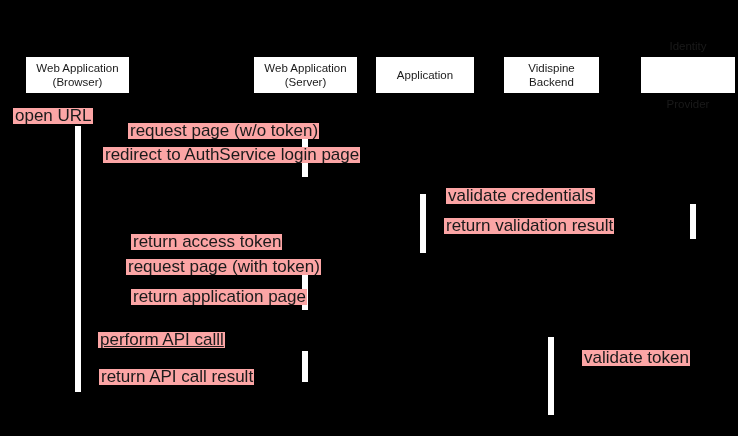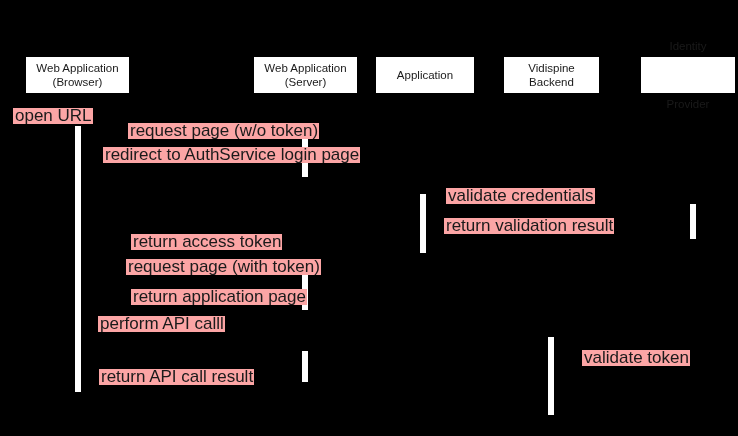--- a/index.html
+++ b/index.html
@@ -153,17 +153,17 @@
   <div class="activation" style="left:547px; top:336px; width:8px; height:80px;"></div>
 
   <div class="msg-label" style="left:13px;  top:108px;">open URL</div>
   <div class="msg-label" style="left:128px; top:123px;">request page (w/o token)</div>
   <div class="msg-label" style="left:103px; top:147px;">redirect to AuthService login page</div>
   <div class="msg-label" style="left:446px; top:188px;">validate credentials</div>
   <div class="msg-label" style="left:444px; top:218px;">return validation result</div>
   <div class="msg-label" style="left:131px; top:234px;">return access token</div>
   <div class="msg-label" style="left:126px; top:259px;">request page (with token)</div>
   <div class="msg-label" style="left:131px; top:289px;">return application page</div>
-  <div class="msg-label" style="left:98px;  top:316px;">perform API calll</div>
+  <div class="msg-label" style="left:98px;  top:332px;text-decoration:underline;">perform API calll</div>
   <div class="msg-label" style="left:582px; top:350px;text-align:center;">validate token</div>
   <div class="msg-label" style="left:99px;  top:369px;">return API call result</div>
 
 </div>
 
 </body></html>

